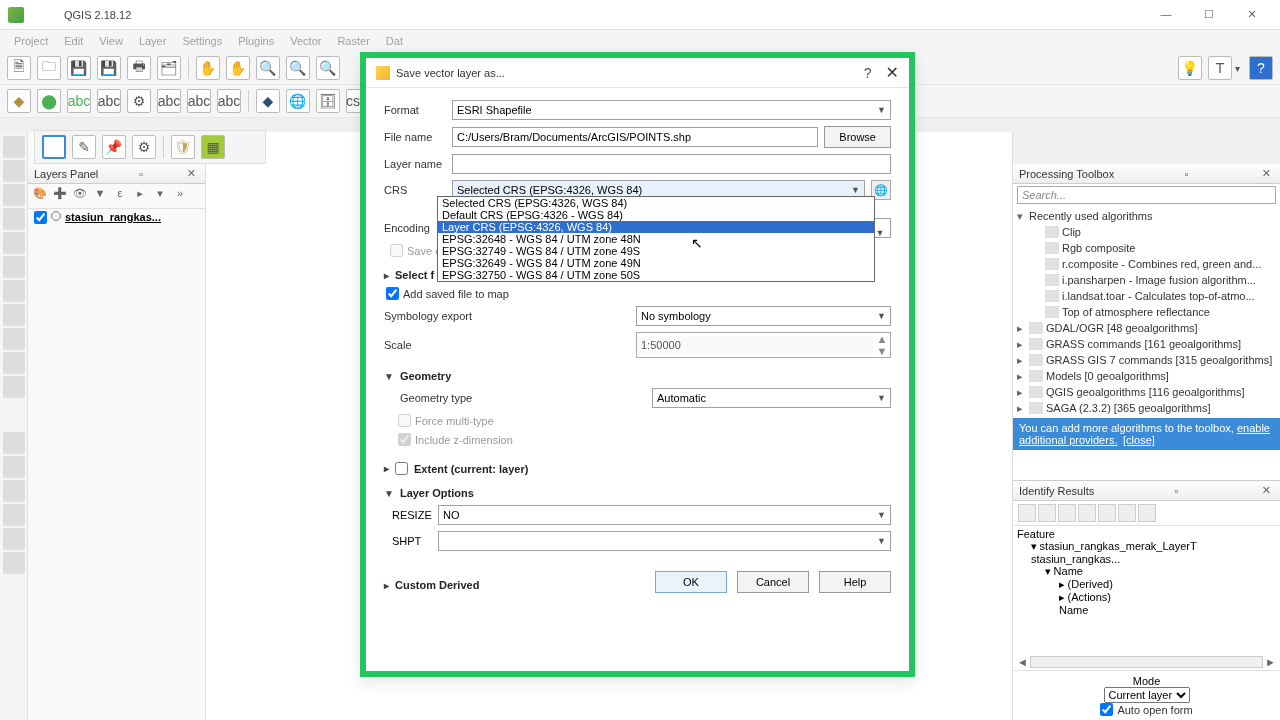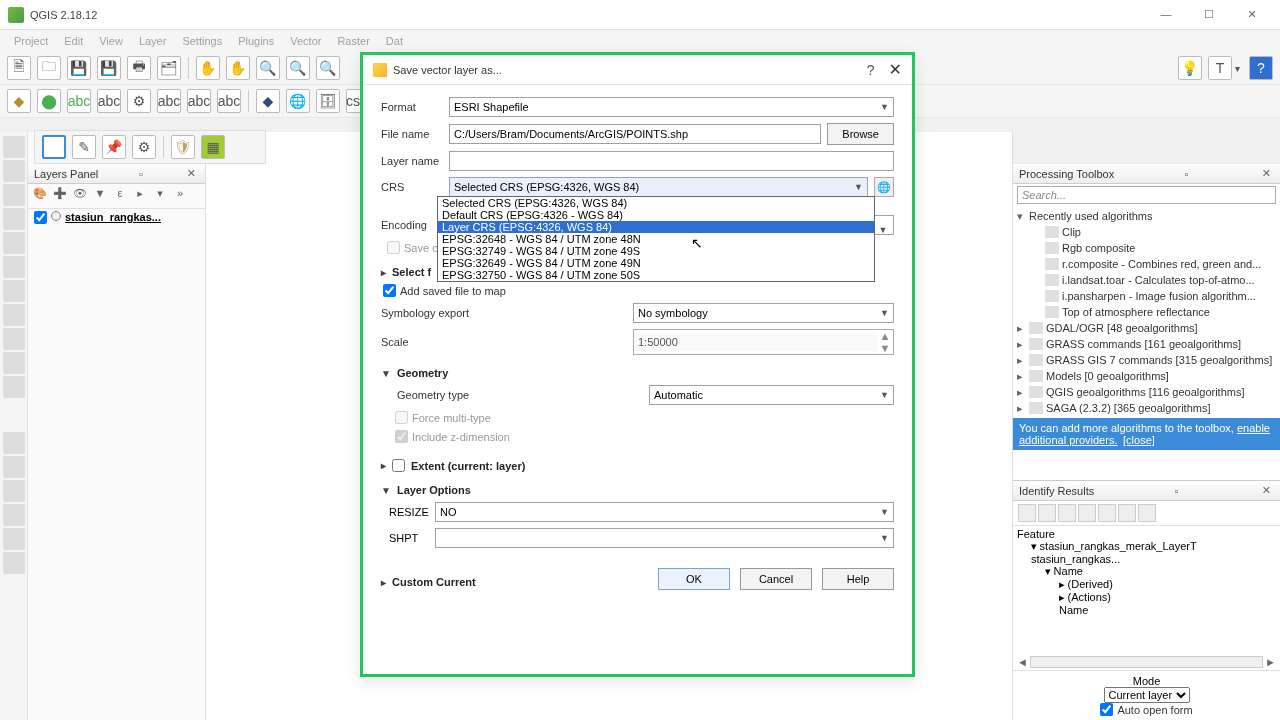--- a/index.html
+++ b/index.html
@@ -1,19 +1,19 @@
 <!DOCTYPE html>
 <html><head>
 <meta charset="utf-8">
 <style>
 * { margin: 0; padding: 0; box-sizing: border-box; font-family: "Segoe UI", Tahoma, sans-serif; font-size: 11px; }
 body { background: #f0f0f0; color: #000; position: relative; width: 1280px; height: 720px; overflow: hidden; }
 
 
-.titlebar { height: 30px; background: #fff; display: flex; align-items: center; padding: 0 8px; border-bottom: 1px solid #e0e0e0; }
+.titlebar { height: 30px; background: #fff; display: flex; align-items: center; padding: 0 8px; border-bottom: 1px solid #e0e0e0; gap: 34px; }
 .titlebar .icon { width: 16px; height: 16px; margin-right: 6px; background: linear-gradient(135deg,#7cb342,#43a047); border-radius: 2px; }
 .titlebar .title { flex: 1; color: #444; }
 .titlebar .winbtns span { display: inline-block; width: 40px; text-align: center; color: #666; }
 
 
 .menubar { height: 22px; display: flex; align-items: center; padding: 0 6px; background: #f5f5f5; color: #a0a0a0; }
 .menubar span { padding: 0 8px; }
 
 
 .toolbar { display: flex; align-items: center; padding: 2px 4px; background: #f5f5f5; border-bottom: 1px solid #e8e8e8; }
@@ -49,21 +49,21 @@
 
 .identify { display:flex; flex-direction:column; border-top:1px solid #ccc; background:#fff;}
 .id-tb { display:flex; padding:2px 4px; border-bottom:1px solid #e0e0e0;}
 .id-tb span{width:18px;height:18px;margin:1px;background:#eee;border:1px solid #ccc;}
 .id-body { padding:2px 4px; font-size:11px;}
 .id-body .ind1{padding-left:14px;} .id-body .ind2{padding-left:28px;} .id-body .ind3{padding-left:42px;}
 .id-foot { display:flex; align-items:center; padding:4px 6px; border-top:1px solid #e0e0e0;flex-direction:column;}
 .id-foot select{flex:1; margin:0 4px; font-size:11px;}
 
 
-.dialog { position: absolute; left: 360px; top: 52px; width: 555px; height: 625px; background: #fff; border: 3px solid #22c55e; box-shadow: 0 5px 15px rgba(0,0,0,.1); }
+.dialog { position: absolute; left: 360px; top: 52px; width: 555px; height: 625px; background: #fff; border: 6px solid #22c55e; box-shadow: 0 5px 15px rgba(0,0,0,.1); }
 .dlg-title { height: 30px; display:flex; align-items:center; padding: 0 10px; border-bottom: 1px solid #e5e5e5; }
 .dlg-title .ic { width:14px; height:14px; background: linear-gradient(135deg,#ffd54f,#f6b229); margin-right:6px; }
 .dlg-title .t { flex:1; color:#333; }
 .dlg-title .q { margin:0 14px; color:#555; font-size:14px; }
 .dlg-title .x { font-size:16px; color:#333; }
 .dlg-body { padding: 12px 18px; display:flex; flex-direction:column; gap:6px; position:relative;}
 .row { display:flex; align-items:center; gap:6px; }
 .row label { width: 62px; color: #333; }
 .row input[type=text] { flex:1; border: 1px solid #a0a0a0; padding: 2px 4px; height: 20px; font-size:11px; }
 .select { flex:1; border: 1px solid #a0a0a0; padding: 9px 4px; height: 20px; display:flex; align-items:center; background:#fff;}
@@ -294,25 +294,25 @@
         <div class="it ind2">
             <span class="pic"></span>
             <span>Rgb composite</span>
           </div>
         <div class="it ind2">
             <span class="pic"></span>
             <span>r.composite - Combines red, green and...</span>
           </div>
         <div class="it ind2">
             <span class="pic"></span>
+            <span>i.pansharpen - Image fusion algorithm...</span>
+          </div>
+        <div class="it ind2">
+            <span class="pic"></span>
             <span>i.landsat.toar - Calculates top-of-atmo...</span>
-          </div>
-        <div class="it ind2">
-            <span class="pic"></span>
-            <span>i.pansharpen - Image fusion algorithm...</span>
           </div>
         <div class="it ind2">
             <span class="pic"></span>
             <span>Top of atmosphere reflectance</span>
           </div>
         <div class="it">
             <span class="exp">▸</span>
             <span class="pic"></span>
             <span>GDAL/OGR [48 geoalgorithms]</span>
           </div>
@@ -511,21 +511,21 @@
     <div class="two-col" style="margin-left:8px;">
       <span style="width:40px;">SHPT</span>
       <div class="select c">
           <span></span>
           <span class="arrow">▼</span>
         </div>
     </div>
 
     <div class="sec-hdr" style="margin-top:22px;">
         <span class="tri">▸</span>
-        <span>Custom Current</span>
+        <span>Custom Derived</span>
       </div>
 
     <div class="dlg-foot">
       <button class="btn ok">OK</button>
       <button class="btn">Cancel</button>
       <button class="btn">Help</button>
     </div>
   </div>
 </div>
 

